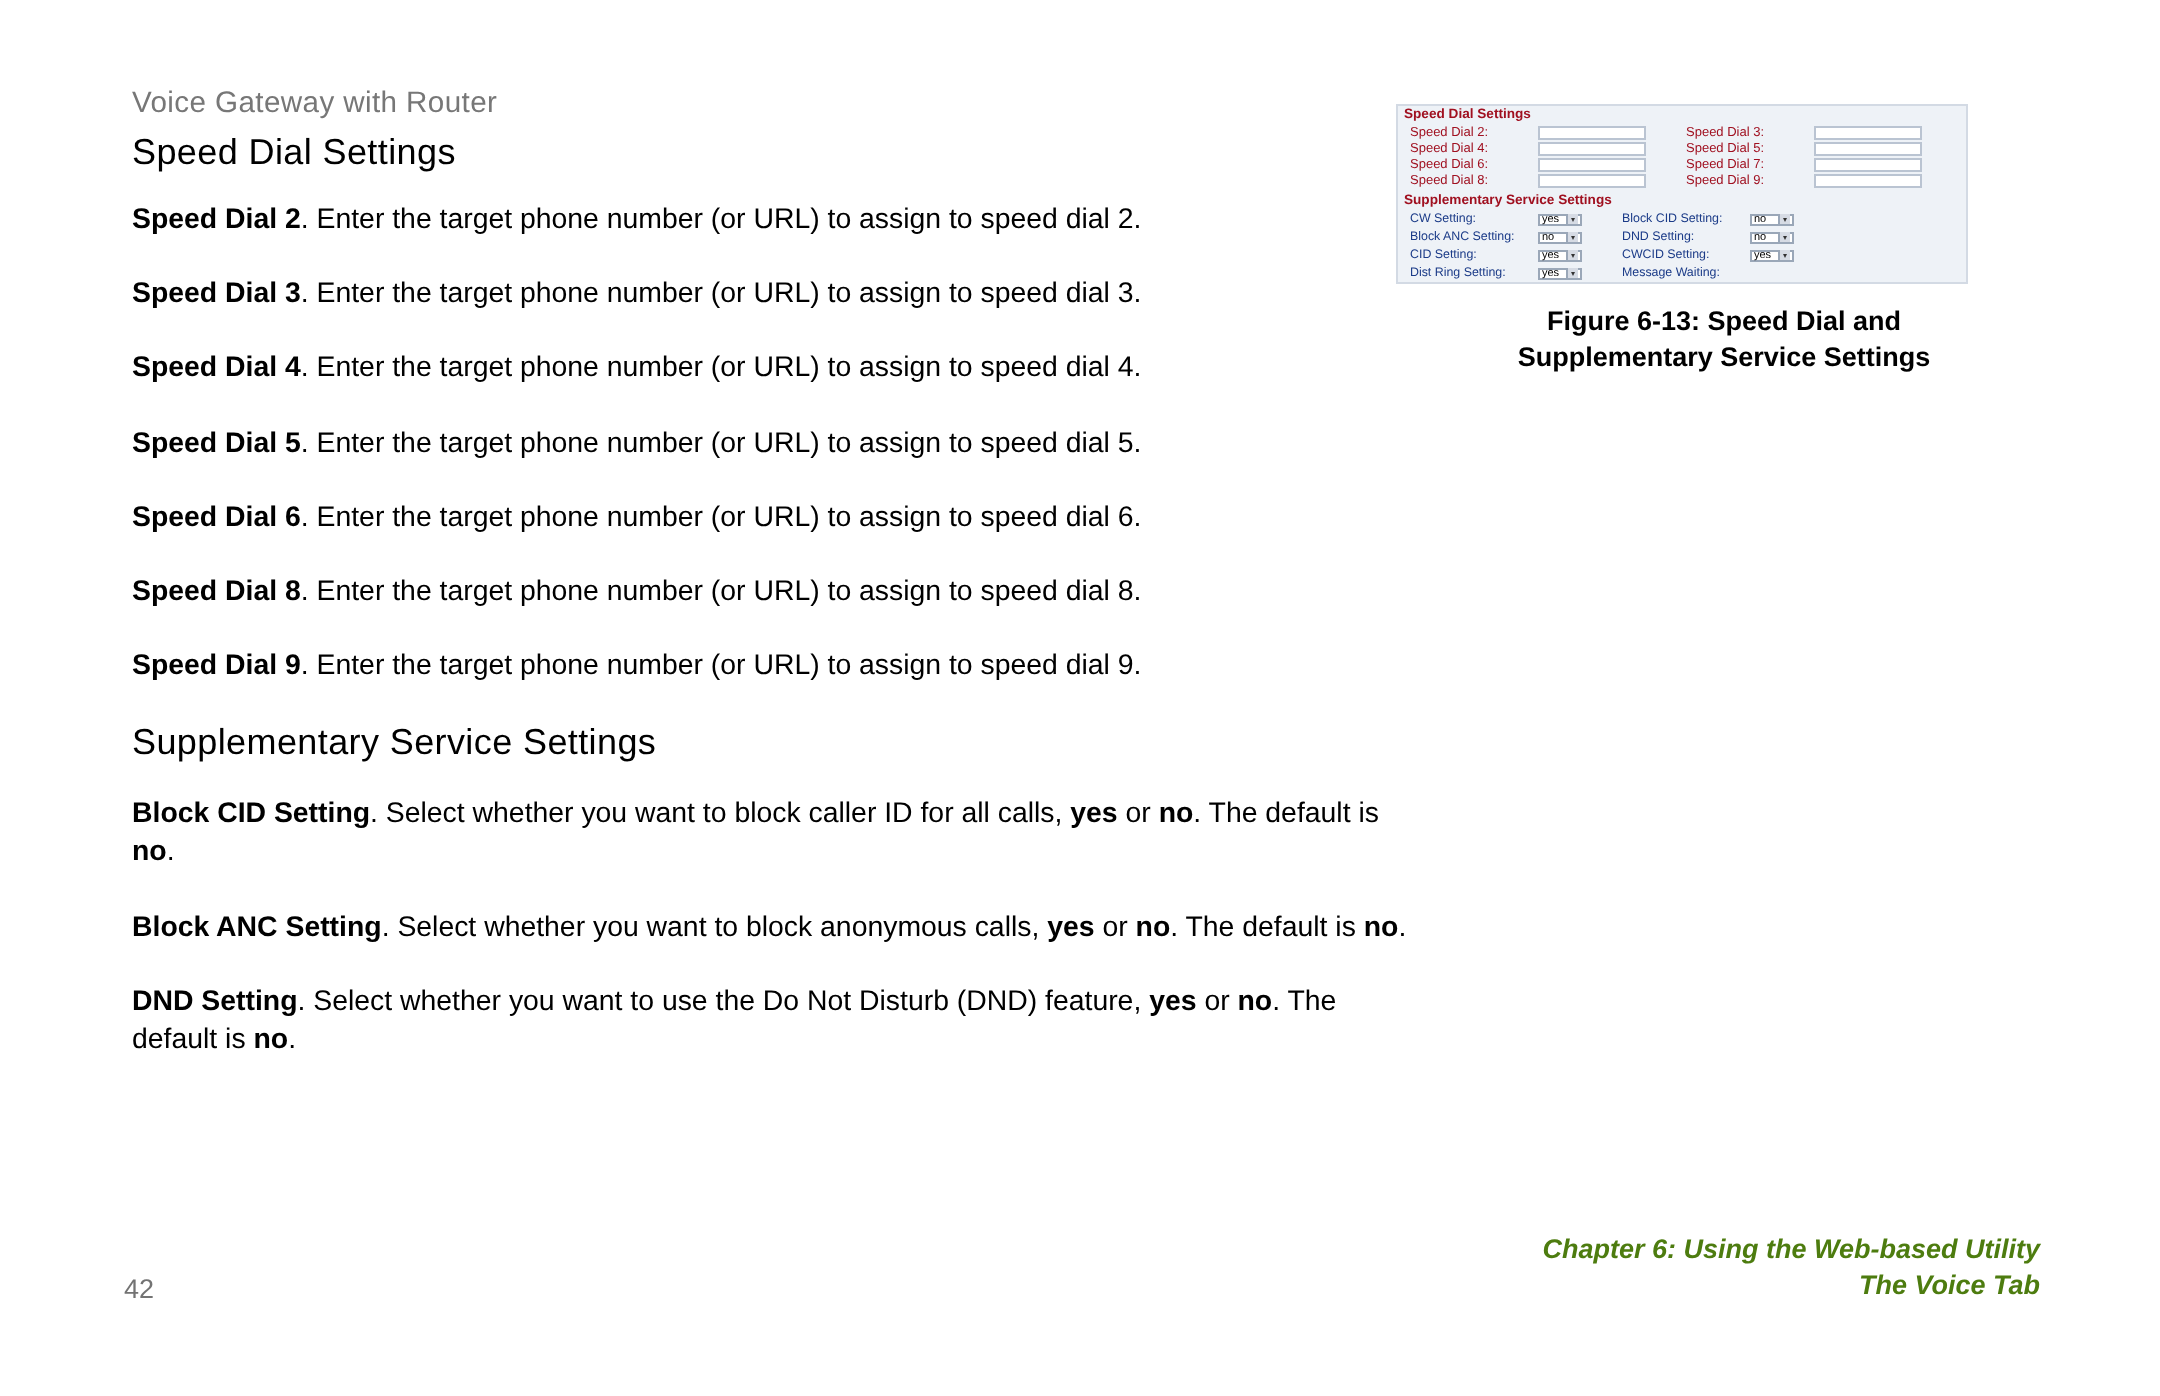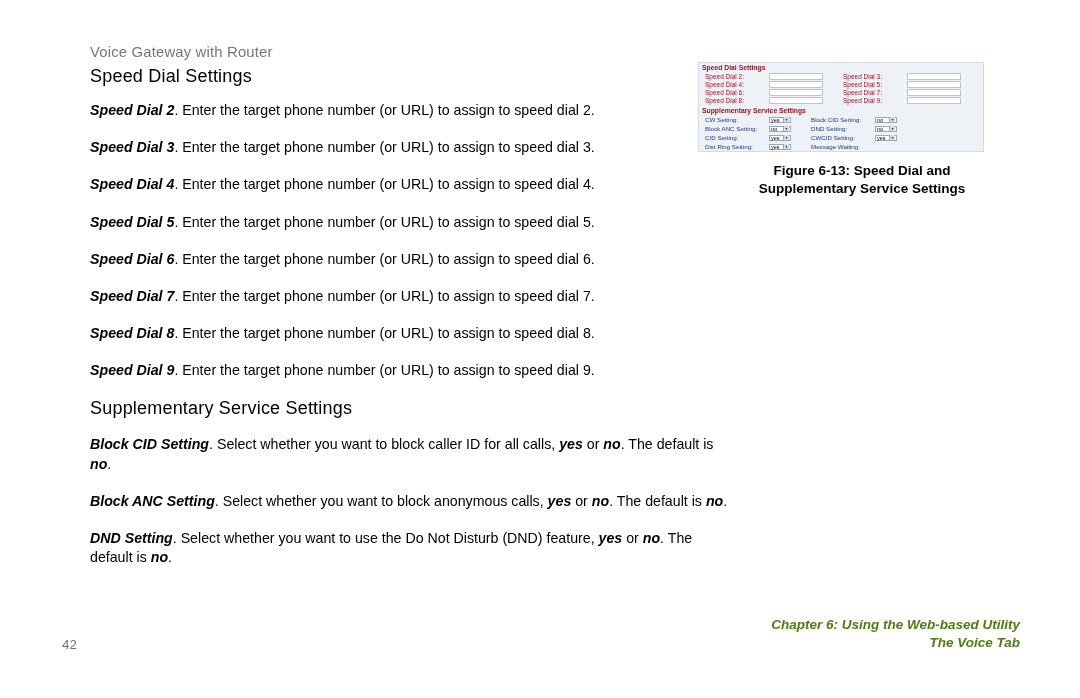--- a/index.html
+++ b/index.html
@@ -10,21 +10,21 @@
     color: #000;
     width: 1080px;
     height: 698px;
     overflow: hidden;
   }
   .page {
     position: relative;
     box-sizing: border-box;
     width: 1080px;
     height: 698px;
-    padding: 44px 60px 30px 90px;
+    padding: 44px 60px 30px 66px;
   }
   .top-label {
     color: #777;
     font-size: 14.8px;
     letter-spacing: 0.2px;
     margin-bottom: 6px;
   }
   .h3 {
     font-size: 18px;
     font-weight: 400;
@@ -32,21 +32,21 @@
     margin-bottom: 14px;
   }
   .body-col {
     width: 640px;
   }
   .para {
     font-size: 14.2px;
     line-height: 1.35;
     margin-bottom: 18px;
   }
-  .para .b { font-weight: 700; font-style: italic; }
+  .para .b { font-weight: 700; }
   .h3b {
     font-size: 18px;
     font-weight: 400;
     letter-spacing: 0.2px;
     margin-top: 10px;
     margin-bottom: 16px;
   }
   .footer {
     position: absolute;
     left: 62px;
@@ -65,21 +65,21 @@
     line-height: 1.35;
   }
   .footer .page-num {
     font-weight: 400;
     font-style: normal;
     color: #737373;
   }
   
   .fig-wrap {
     position: absolute;
-    top: 62px;
+    top: 52px;
     right: 54px;
     width: 328px;
     text-align: center;
   }
   .fig-caption {
     font-size: 13.5px;
     font-weight: 700;
     margin-top: 10px;
     line-height: 1.35;
   }
@@ -168,21 +168,20 @@
 
   <div class="body-col">
     <div class="h3">Speed Dial Settings</div>
 
     <div id="sd-list">
         <div class="para"><span class="b">Speed Dial 2</span><span>. Enter the target phone number (or URL) to assign to speed dial 2.</span></div>
         <div class="para"><span class="b">Speed Dial 3</span><span>. Enter the target phone number (or URL) to assign to speed dial 3.</span></div>
         <div class="para"><span class="b">Speed Dial 4</span><span>. Enter the target phone number (or URL) to assign to speed dial 4.</span></div>
         <div class="para"><span class="b">Speed Dial 5</span><span>. Enter the target phone number (or URL) to assign to speed dial 5.</span></div>
         <div class="para"><span class="b">Speed Dial 6</span><span>. Enter the target phone number (or URL) to assign to speed dial 6.</span></div>
-        <div class="para"><span class="b">Speed Dial 7</span><span>. Enter the target phone number (or URL) to assign to speed dial 7.</span></div>
         <div class="para"><span class="b">Speed Dial 8</span><span>. Enter the target phone number (or URL) to assign to speed dial 8.</span></div>
         <div class="para"><span class="b">Speed Dial 9</span><span>. Enter the target phone number (or URL) to assign to speed dial 9.</span></div>
       </div>
 
     <div class="h3b">Supplementary Service Settings</div>
 
     <div id="supp-list">
         <div class="para"><span class="b">Block CID Setting</span><span>. Select whether you want to block caller ID for all calls, </span><span class="b">yes</span><span> or </span><span class="b">no</span><span>. The default is </span><span class="b">no</span><span>.</span></div>
         <div class="para"><span class="b">Block ANC Setting</span><span>. Select whether you want to block anonymous calls, </span><span class="b">yes</span><span> or </span><span class="b">no</span><span>. The default is </span><span class="b">no</span><span>.</span></div>
         <div class="para"><span class="b">DND Setting</span><span>. Select whether you want to use the Do Not Disturb (DND) feature, </span><span class="b">yes</span><span> or </span><span class="b">no</span><span>. The default is </span><span class="b">no</span><span>.</span></div>

